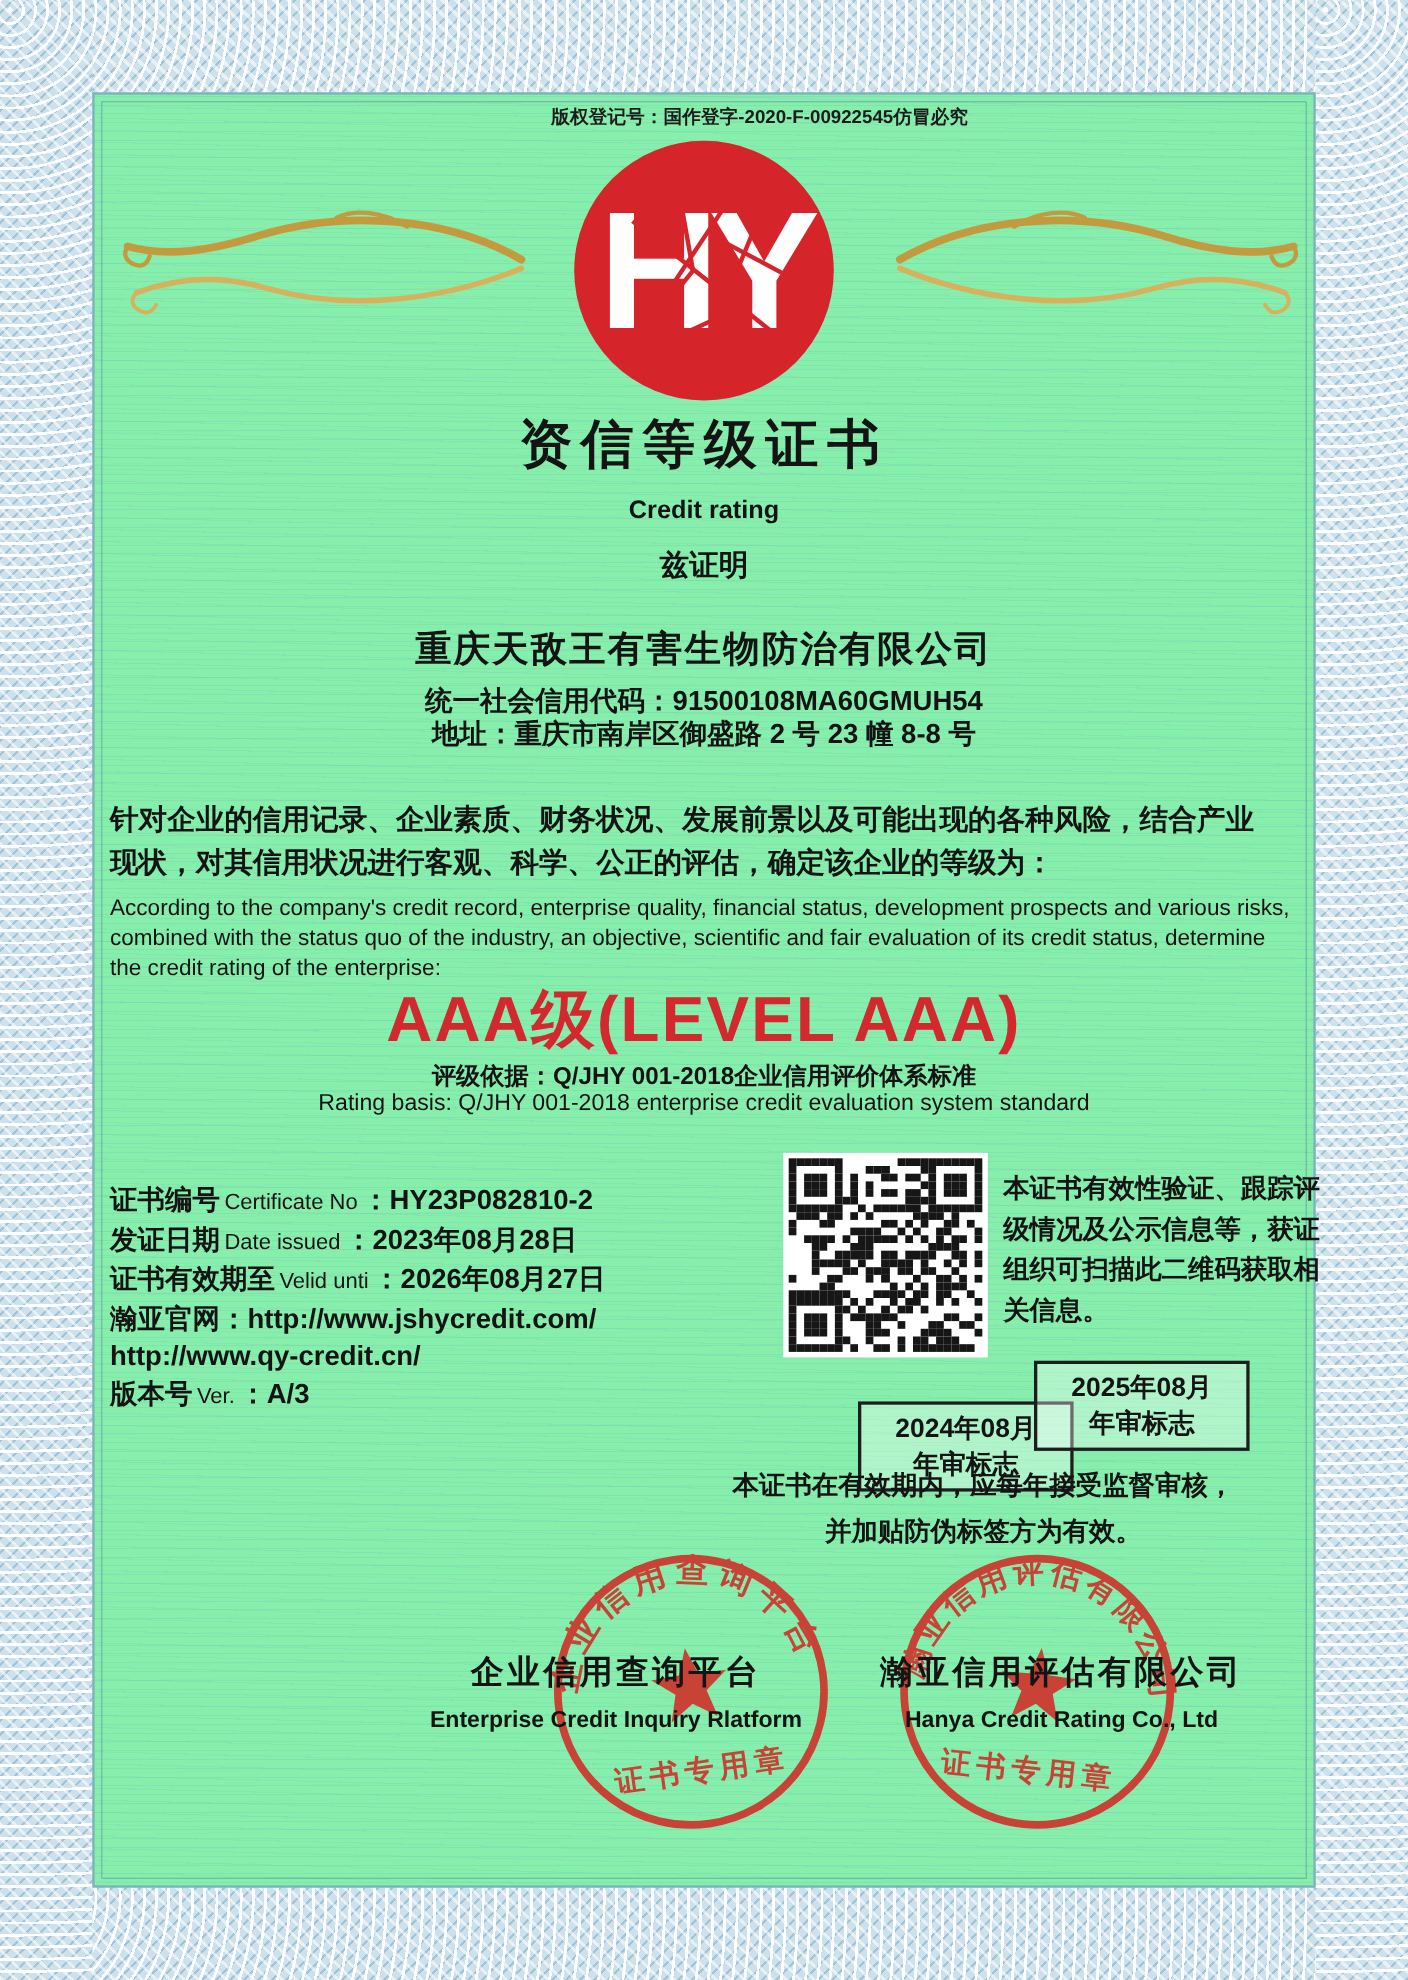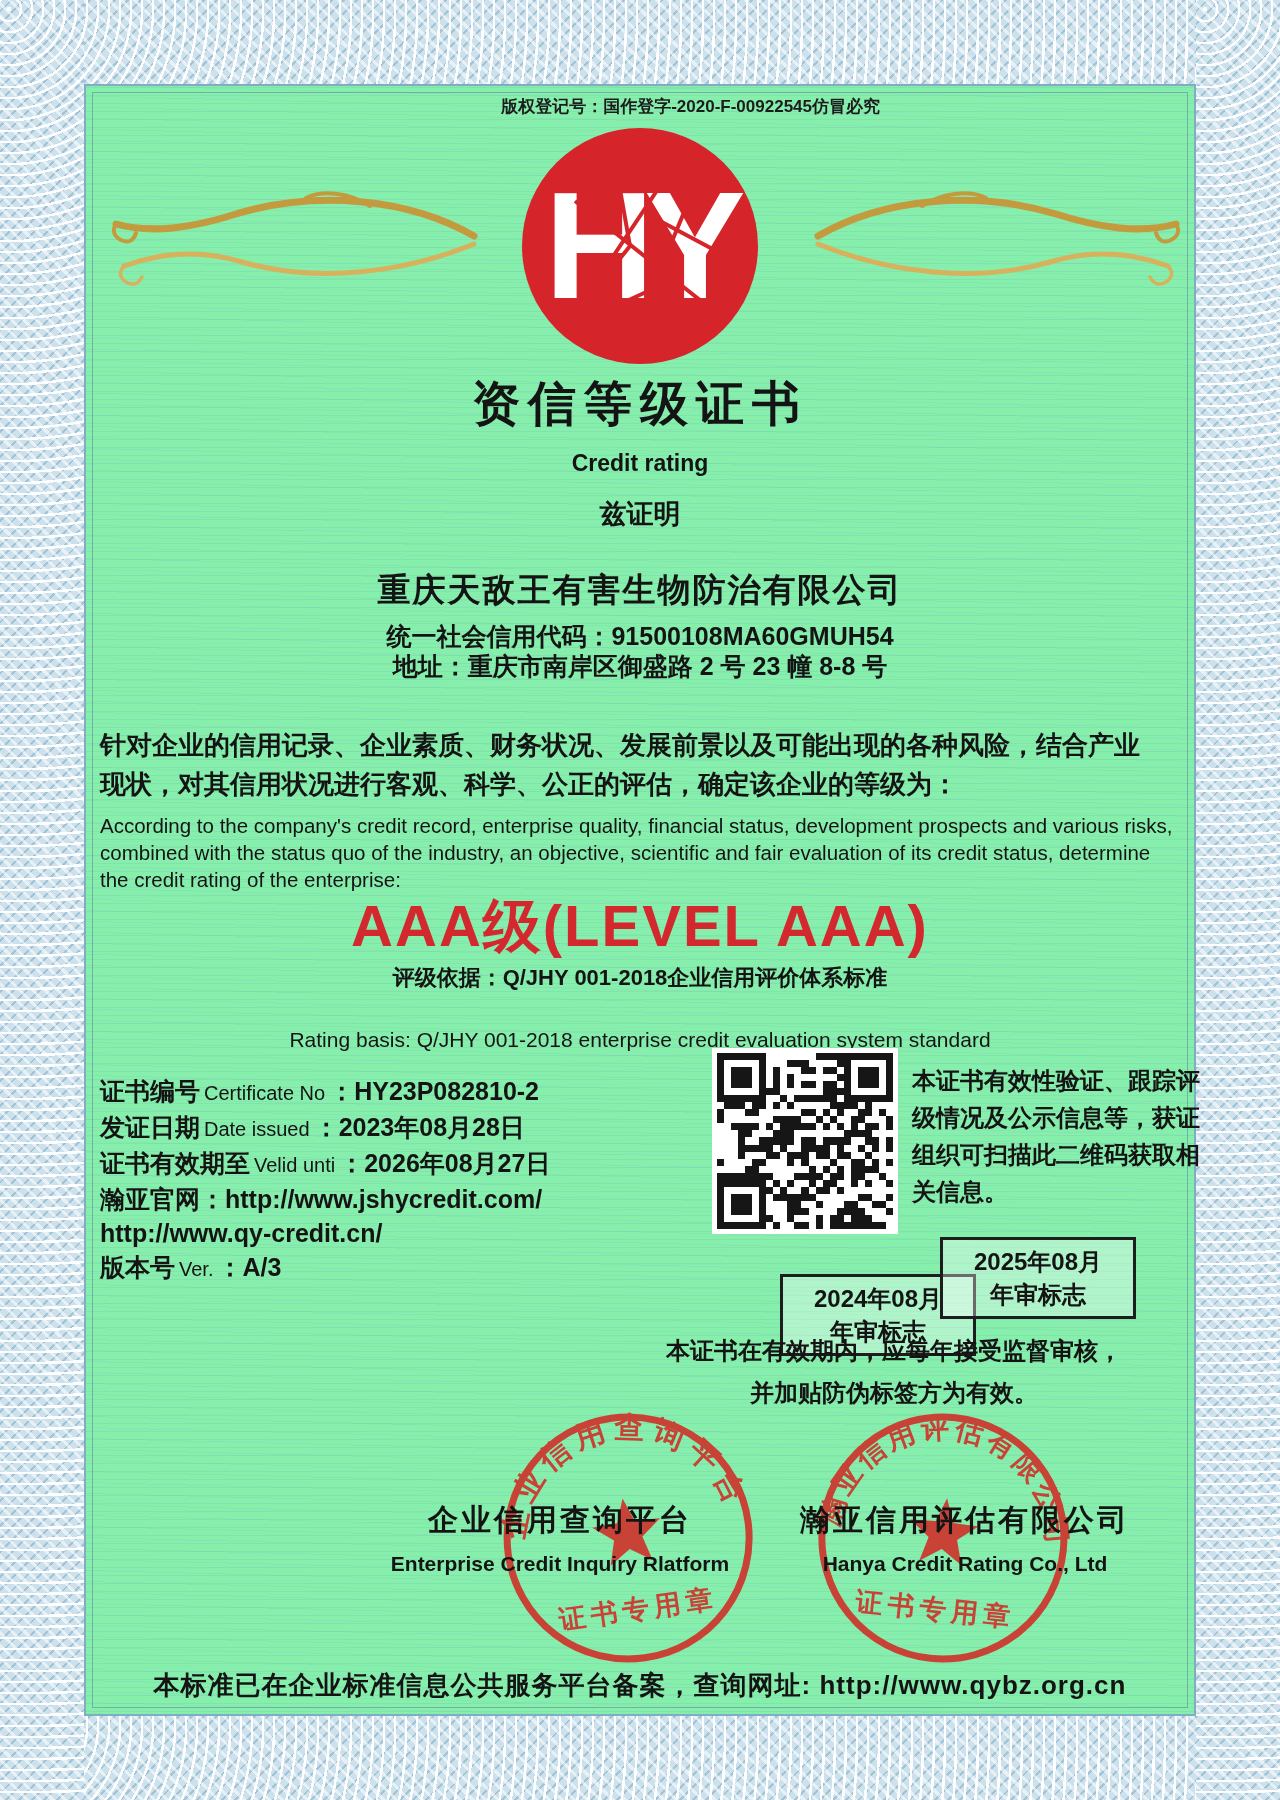--- a/index.html
+++ b/index.html
@@ -32,21 +32,21 @@
   .certify-zh{top:496px;font-size:27px;font-weight:600;}
   .certify-en{top:533px;font-size:22px;font-weight:600;}
   .company{top:568px;font-size:33px;font-weight:800;letter-spacing:2px;}
   .code-line{top:620px;font-size:25px;font-weight:600;}
   .addr-line{top:650px;font-size:25px;font-weight:600;}
   .statement{left:100px;top:726px;width:1082px;}
   .st-zh{font-size:26px;line-height:39px;font-weight:600;}
   .st-en{margin-top:8px;font-size:20.5px;line-height:27px;font-weight:500;}
   .aaa{top:888px;font-size:58px;font-weight:800;letter-spacing:2px;color:#d3282e;}
   .basis-zh{top:963px;font-size:22px;font-weight:600;}
-  .basis-en{top:991px;font-size:21px;font-weight:500;margin-top:37px;}
+  .basis-en{top:991px;font-size:21px;font-weight:500;}
   .details{left:100px;top:1074px;font-size:25px;font-weight:600;line-height:34px;}
   .details .en{font-size:20px;font-weight:500;margin:0 4px;}
   .qr{left:712px;top:1048px;width:186px;height:186px;background:#fff;display:grid;grid-template-columns:repeat(25,1fr);grid-template-rows:repeat(25,1fr);padding:5px;box-sizing:border-box;}
   .qm{background:#161616;}
   .qr-note{left:912px;top:1062px;width:302px;font-size:24px;line-height:37px;font-weight:600;text-align:left;}
   .ybox{top:1237px;width:190px;height:76px;border:3px solid #1d1d1d;display:flex;flex-direction:column;align-items:center;justify-content:center;font-size:24px;font-weight:600;line-height:33px;background:rgba(255,255,255,.35);}
   .ybox1{left:780px;margin-top:37px;} .ybox2{left:940px;}
   .annual-note{left:645px;top:1330px;width:498px;text-align:center;font-size:24px;font-weight:600;line-height:42px;}
   .seal{z-index:3;opacity:.93;}
   .seal-left{left:497px;top:1406px;transform:rotate(-8deg);}
@@ -797,14 +797,13 @@
 
   <div class="abs sig sig-left">
     <div class="zh">企业信用查询平台</div>
     <div class="en">Enterprise Credit Inquiry Rlatform</div>
   </div>
   <div class="abs sig sig-right">
     <div class="zh">瀚亚信用评估有限公司</div>
     <div class="en">Hanya Credit Rating Co., Ltd</div>
   </div>
 
-  <div class="abs ctr footer-line">本标准已在企业标准信息公共服务平台备案，查询网址: http://www.qybz.org.cn</div>
 </div>
 
 </body></html>

